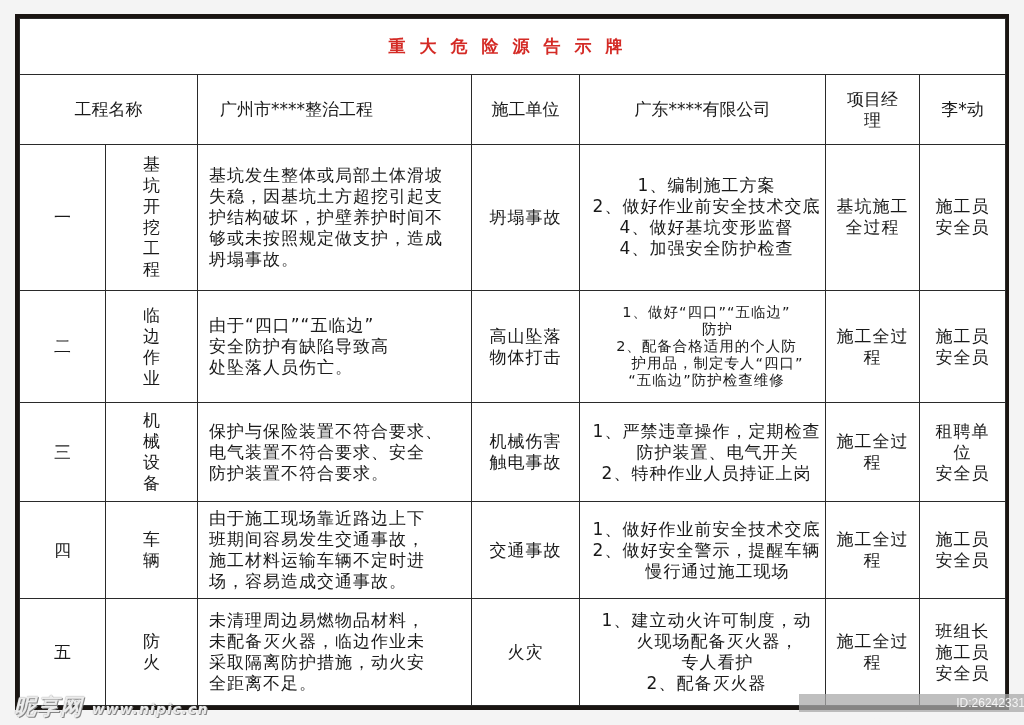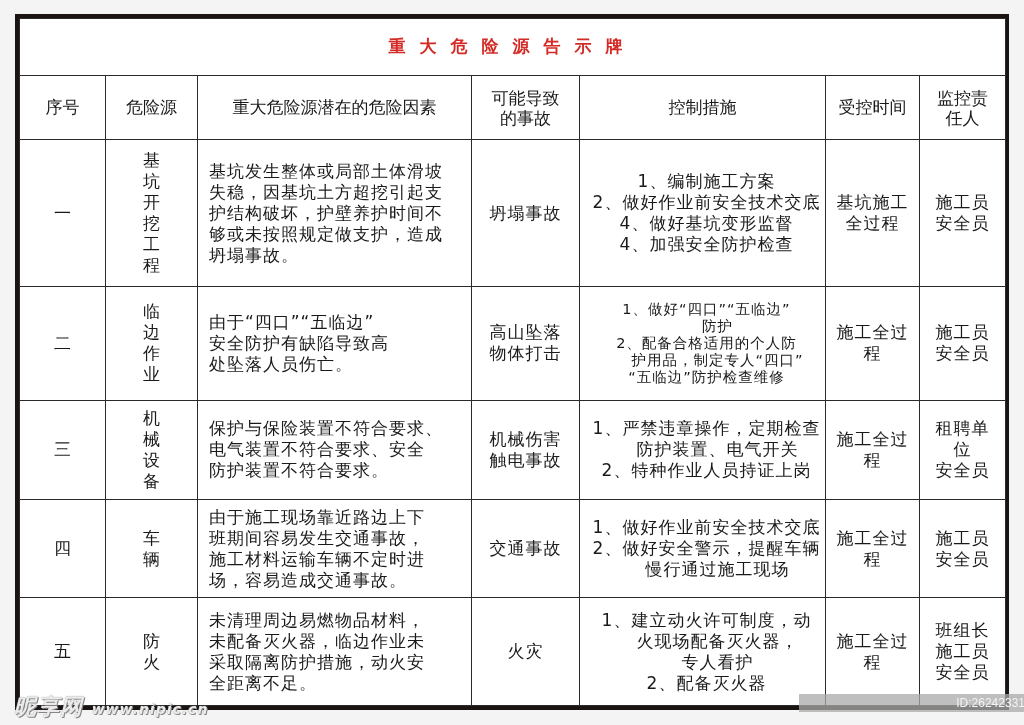--- a/index.html
+++ b/index.html
@@ -61,34 +61,27 @@
         <col style="width:274px">
         <col style="width:108px">
         <col style="width:246px">
         <col style="width:94px">
         <col style="width:86px">
     </colgroup>
     <tbody>
         <tr>
       <td colspan="7" class="title-cell">重大危险源告示牌</td>
     </tr>
-    <tr style="height:56px">
-      <td class="hdr">序号</td>
-      <td class="hdr">危险源</td>
-      <td class="hdr" style="font-size:17px">重大危险源潜在的危险因素</td>
-      <td class="hdr" style="line-height:20px">
-        <div>可能导致</div>
-        <div>的事故</div>
-      </td>
-      <td class="hdr">控制措施</td>
-      <td class="hdr">受控时间</td>
-      <td class="hdr" style="line-height:20px">
-        <div>监控责</div>
-        <div>任人</div>
-      </td>
+    <tr style="height:61px">
+      <td colspan="2" class="hdr">工程名称</td>
+      <td class="hdr" style="text-align:left;padding-left:22px">广州市****整治工程</td>
+      <td class="hdr">施工单位</td>
+      <td class="hdr">广东****有限公司</td>
+      <td class="hdr" style="padding:0 14px">项目经理</td>
+      <td class="hdr">李*动</td>
     </tr>
     </tbody>
       <tbody id="rows">
         <tr style="height: 108px;">
           <td class="seq">一</td>
           <td class="vert">
             <span>基</span>
             <span>坑</span>
             <span>开</span>
             <span>挖</span>

